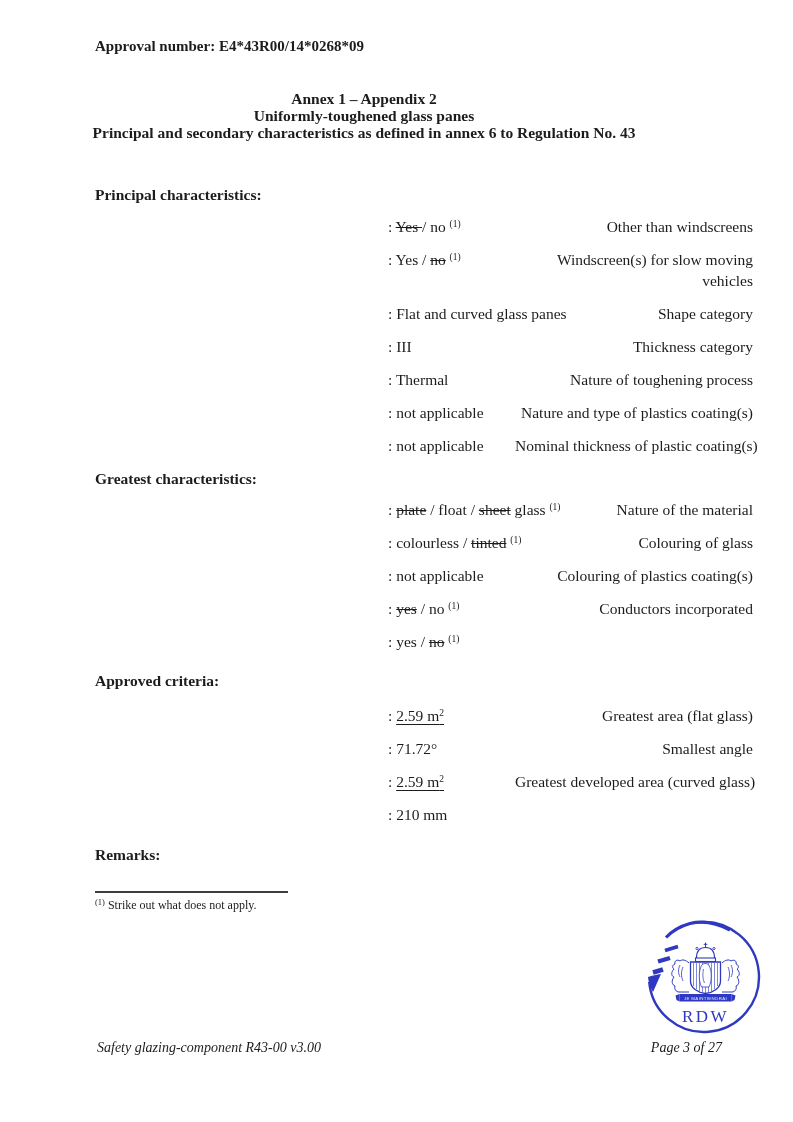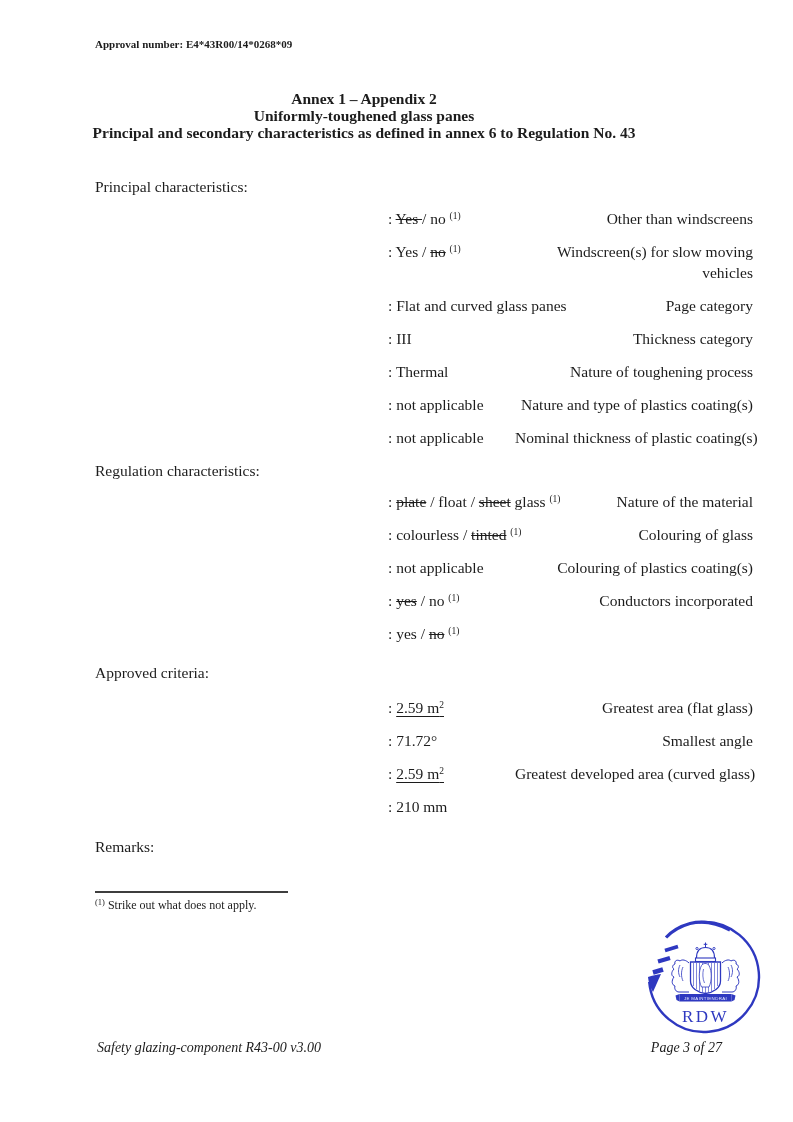--- a/index.html
+++ b/index.html
@@ -2,30 +2,30 @@
 <html><head>
 <meta charset="utf-8">
 <style>
   html,body{margin:0;padding:0;}
   body{
     width:793px;height:1122px;background:#ffffff;position:relative;overflow:hidden;
     font-family:"Liberation Serif","DejaVu Serif",serif;color:#1c1c1c;
   }
   .abs{position:absolute;}
   
-  #approval-line{top:38px;left:95px;font-weight:bold;font-size:11px;white-space:nowrap;}
+  #approval-line{top:38px;left:95px;font-weight:bold;font-size:15px;white-space:nowrap;}
   
   #title-block{top:90px;left:50px;width:628px;text-align:center;font-weight:bold;font-size:15.5px;line-height:17px;}
   
   .section{position:absolute;left:95px;right:40px;font-size:15.5px;}
   .sec-principal{top:176px;}
   .sec-secondary{top:460px;}
   .sec-approved{top:662px;}
   .sec-remarks{top:836px;}
-  .sec-heading{font-weight:normal;line-height:21px;}
+  .sec-heading{font-weight:bold;line-height:21px;margin-top:8px;}
   .rows{margin-top:11px;text-align:right;}
   .sec-secondary .rows{margin-top:10px;}
   .sec-approved .rows{margin-top:14px;}
   .row{position:relative;margin-bottom:12px;min-height:21px;line-height:21px;}
   .lbl{display:inline-block;margin-left:53px;width:238px;white-space:pre;vertical-align:top;}
   .val{position:absolute;left:293px;top:0;white-space:pre;}
   sup{font-size:9.5px;line-height:0;vertical-align:5px;}
   s{text-decoration:line-through;text-decoration-thickness:1.3px;}
   .uline{text-decoration:underline;text-underline-offset:3px;text-decoration-thickness:1.2px;}
   
@@ -53,29 +53,29 @@
   <div>Principal and secondary characteristics as defined in annex 6 to Regulation No. 43</div>
 </div>
 
 <div id="sections">
     <div class="section sec-principal">
       <div class="sec-heading">Principal characteristics:</div>
       <div class="rows">
         <div class="row"><span class="lbl">Other than windscreens</span><span class="val"><span>: </span><s>Yes </s><span>/ no </span><sup>(1)</sup></span></div>
         <div class="row"><span class="lbl">Windscreen(s) for slow moving
 vehicles</span><span class="val"><span>: </span><span>Yes / </span><s>no</s><span> </span><sup>(1)</sup></span></div>
-        <div class="row"><span class="lbl">Page category</span><span class="val"><span>: </span><span>Flat and curved glass panes</span></span></div>
+        <div class="row"><span class="lbl">Shape category</span><span class="val"><span>: </span><span>Flat and curved glass panes</span></span></div>
         <div class="row"><span class="lbl">Thickness category</span><span class="val"><span>: </span><span>III</span></span></div>
         <div class="row"><span class="lbl">Nature of toughening process</span><span class="val"><span>: </span><span>Thermal</span></span></div>
         <div class="row"><span class="lbl">Nature and type of plastics coating(s)</span><span class="val"><span>: </span><span>not applicable</span></span></div>
         <div class="row"><span class="lbl">Nominal thickness of plastic coating(s)</span><span class="val"><span>: </span><span>not applicable</span></span></div>
       </div>
     </div>
     <div class="section sec-secondary">
-      <div class="sec-heading">Regulation characteristics:</div>
+      <div class="sec-heading">Greatest characteristics:</div>
       <div class="rows">
         <div class="row"><span class="lbl">Nature of the material</span><span class="val"><span>: </span><s>plate</s><span> / float / </span><s>sheet</s><span> glass </span><sup>(1)</sup></span></div>
         <div class="row"><span class="lbl">Colouring of glass</span><span class="val"><span>: </span><span>colourless / </span><s>tinted</s><span> </span><sup>(1)</sup></span></div>
         <div class="row"><span class="lbl">Colouring of plastics coating(s)</span><span class="val"><span>: </span><span>not applicable</span></span></div>
         <div class="row"><span class="lbl">Conductors incorporated</span><span class="val"><span>: </span><s>yes</s><span> / no </span><sup>(1)</sup></span></div>
         <div class="row"><span class="val"><span>: </span><span>yes / </span><s>no</s><span> </span><sup>(1)</sup></span></div>
       </div>
     </div>
     <div class="section sec-approved">
       <div class="sec-heading">Approved criteria:</div>

